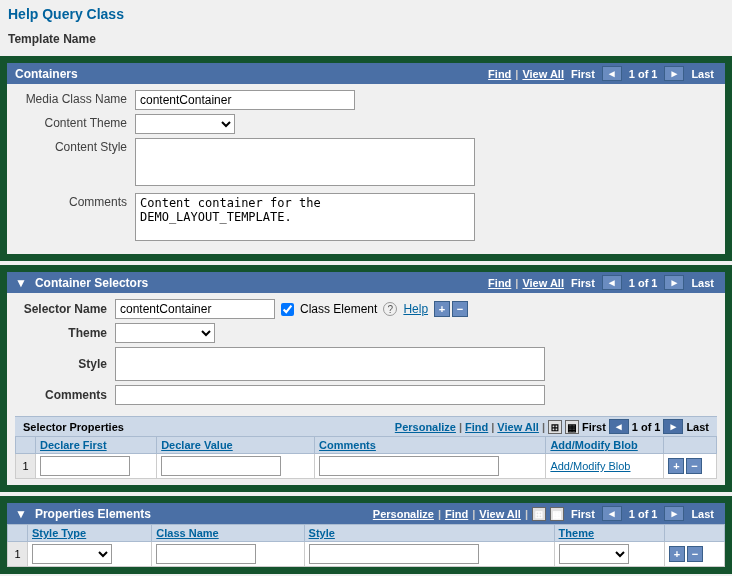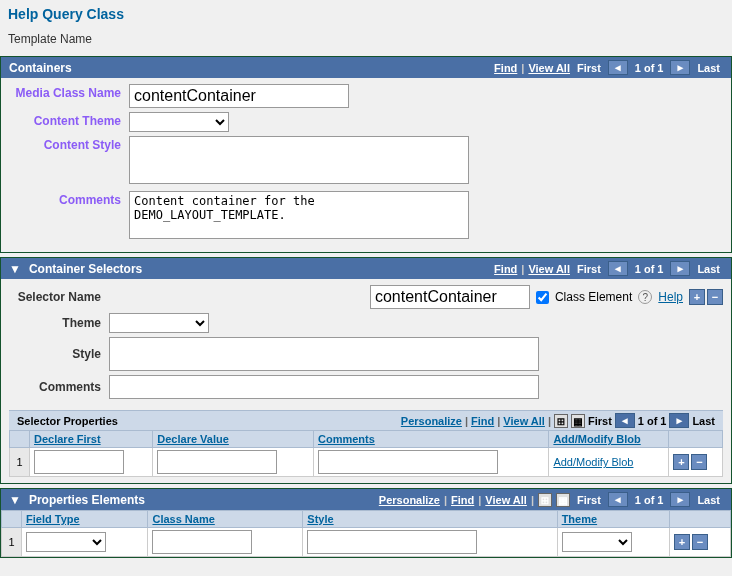--- a/index.html
+++ b/index.html
@@ -1,21 +1,21 @@
 <!DOCTYPE html>
 <html><head>
   <meta charset="utf-8">
   <style>
     * { box-sizing: border-box; margin: 0; padding: 0; }
     body { font-family: Arial, sans-serif; font-size: 12px; background: #f0f0f0; color: #000; }
 
     .page-title { color: #00639e; font-size: 14px; font-weight: bold; padding: 6px 8px; }
 
     .template-name-row { display: flex; align-items: center; padding: 4px 8px 6px 8px; background: #f0f0f0; }
-    .template-name-label { font-weight: normal; margin-right: 6px; color: #333; }
+    .template-name-label { font-weight: bold; margin-right: 6px; color: #333; }
     .template-name-value { color: #000; }
 
     .section-header {
       background: #4a6fa5;
       color: #fff;
       font-weight: bold;
       padding: 3px 8px;
       display: flex;
       align-items: center;
       justify-content: space-between;
@@ -30,27 +30,27 @@
       border: 1px solid #3a5f8a;
       padding: 1px 4px;
       cursor: pointer;
       font-size: 10px;
     }
     .nav-text { color: #fff; margin: 0 3px; }
 
     .section-body { background: #f0f0f0; padding: 6px 8px; }
 
     .form-row { display: flex; align-items: flex-start; margin-bottom: 4px; }
-    .form-label { font-weight: bold; color: #8b5cf6; min-width: 120px; text-align: right; padding-right: 8px; padding-top: 2px; }
+    .form-label { font-weight: normal; color: #404040; min-width: 120px; text-align: right; padding-right: 8px; padding-top: 2px; }
     .form-control { flex: 1; }
 
     input[type="text"] {
       border: 1px solid #999;
       padding: 2px 4px;
-      font-size: 16px;
+      font-size: 12px;
       background: #fff;
     }
     textarea {
       border: 1px solid #999;
       padding: 2px 4px;
       font-size: 12px;
       background: #fff;
       resize: none;
     }
     select {
@@ -104,21 +104,21 @@
       padding: 2px 8px;
       display: flex;
       align-items: center;
       justify-content: space-between;
       font-size: 11px;
       border-top: 1px solid #aabbd0;
     }
     .properties-subheader a { color: #00639e; text-decoration: underline; }
     .properties-subheader .sep { color: #666; }
 
-    .section-inner { background: #f5f5f5; border: 1px solid #14532d; margin: 4px 0; }
+    .section-inner { background: #f5f5f5; border: 7px solid #14532d; margin: 4px 0; }
 
     .triangle { display: inline-block; margin-right: 4px; }
 
     .add-modify-link { color: #00639e; text-decoration: underline; cursor: pointer; }
 
     .icon-btn { display: inline-block; width: 14px; height: 14px; border: 1px solid #666; background: #e0e0e0; text-align: center; line-height: 13px; cursor: pointer; font-size: 10px; }
 
     .page-wrap { width: 732px; min-height: 576px; background: #f0f0f0; overflow: hidden; }
 
     .dropdown-select { display: flex; align-items: center; }
@@ -217,21 +217,21 @@
         <a>View All</a>
         <span class="nav-text">First</span>
         <button class="nav-btn">◄</button>
         <span class="nav-text">1 of 1</span>
         <button class="nav-btn">►</button>
         <span class="nav-text">Last</span>
       </div>
     </div>
     <div class="section-body">
 
-      <div class="selector-row" style="padding:0;justify-content:space-between;">
+      <div class="selector-row" style="padding:0;">
         <span class="selector-label">Selector Name</span>
         <div class="class-element-row">
           <input type="text" style="width: 160px;" value="contentContainer">
           <input type="checkbox" checked="" style="">
           <span>Class Element</span>
           <span class="question-icon">?</span>
           <a class="help-link">Help</a>
           <div class="plus-minus">
             <div class="pm-btn">+</div>
             <div class="pm-btn">−</div>
@@ -328,21 +328,21 @@
         <span class="nav-text">1 of 1</span>
         <button class="nav-btn">►</button>
         <span class="nav-text">Last</span>
       </div>
     </div>
     <div style="padding:0;">
       <table class="elements-table">
         <thead>
           <tr>
             <th style="width:20px;"></th>
-            <th>Field Type</th>
+            <th>Style Type</th>
             <th>Class Name</th>
             <th>Style</th>
             <th>Theme</th>
             <th></th>
           </tr>
         </thead>
         <tbody>
           <tr>
             <td class="row-num">1</td>
             <td>

